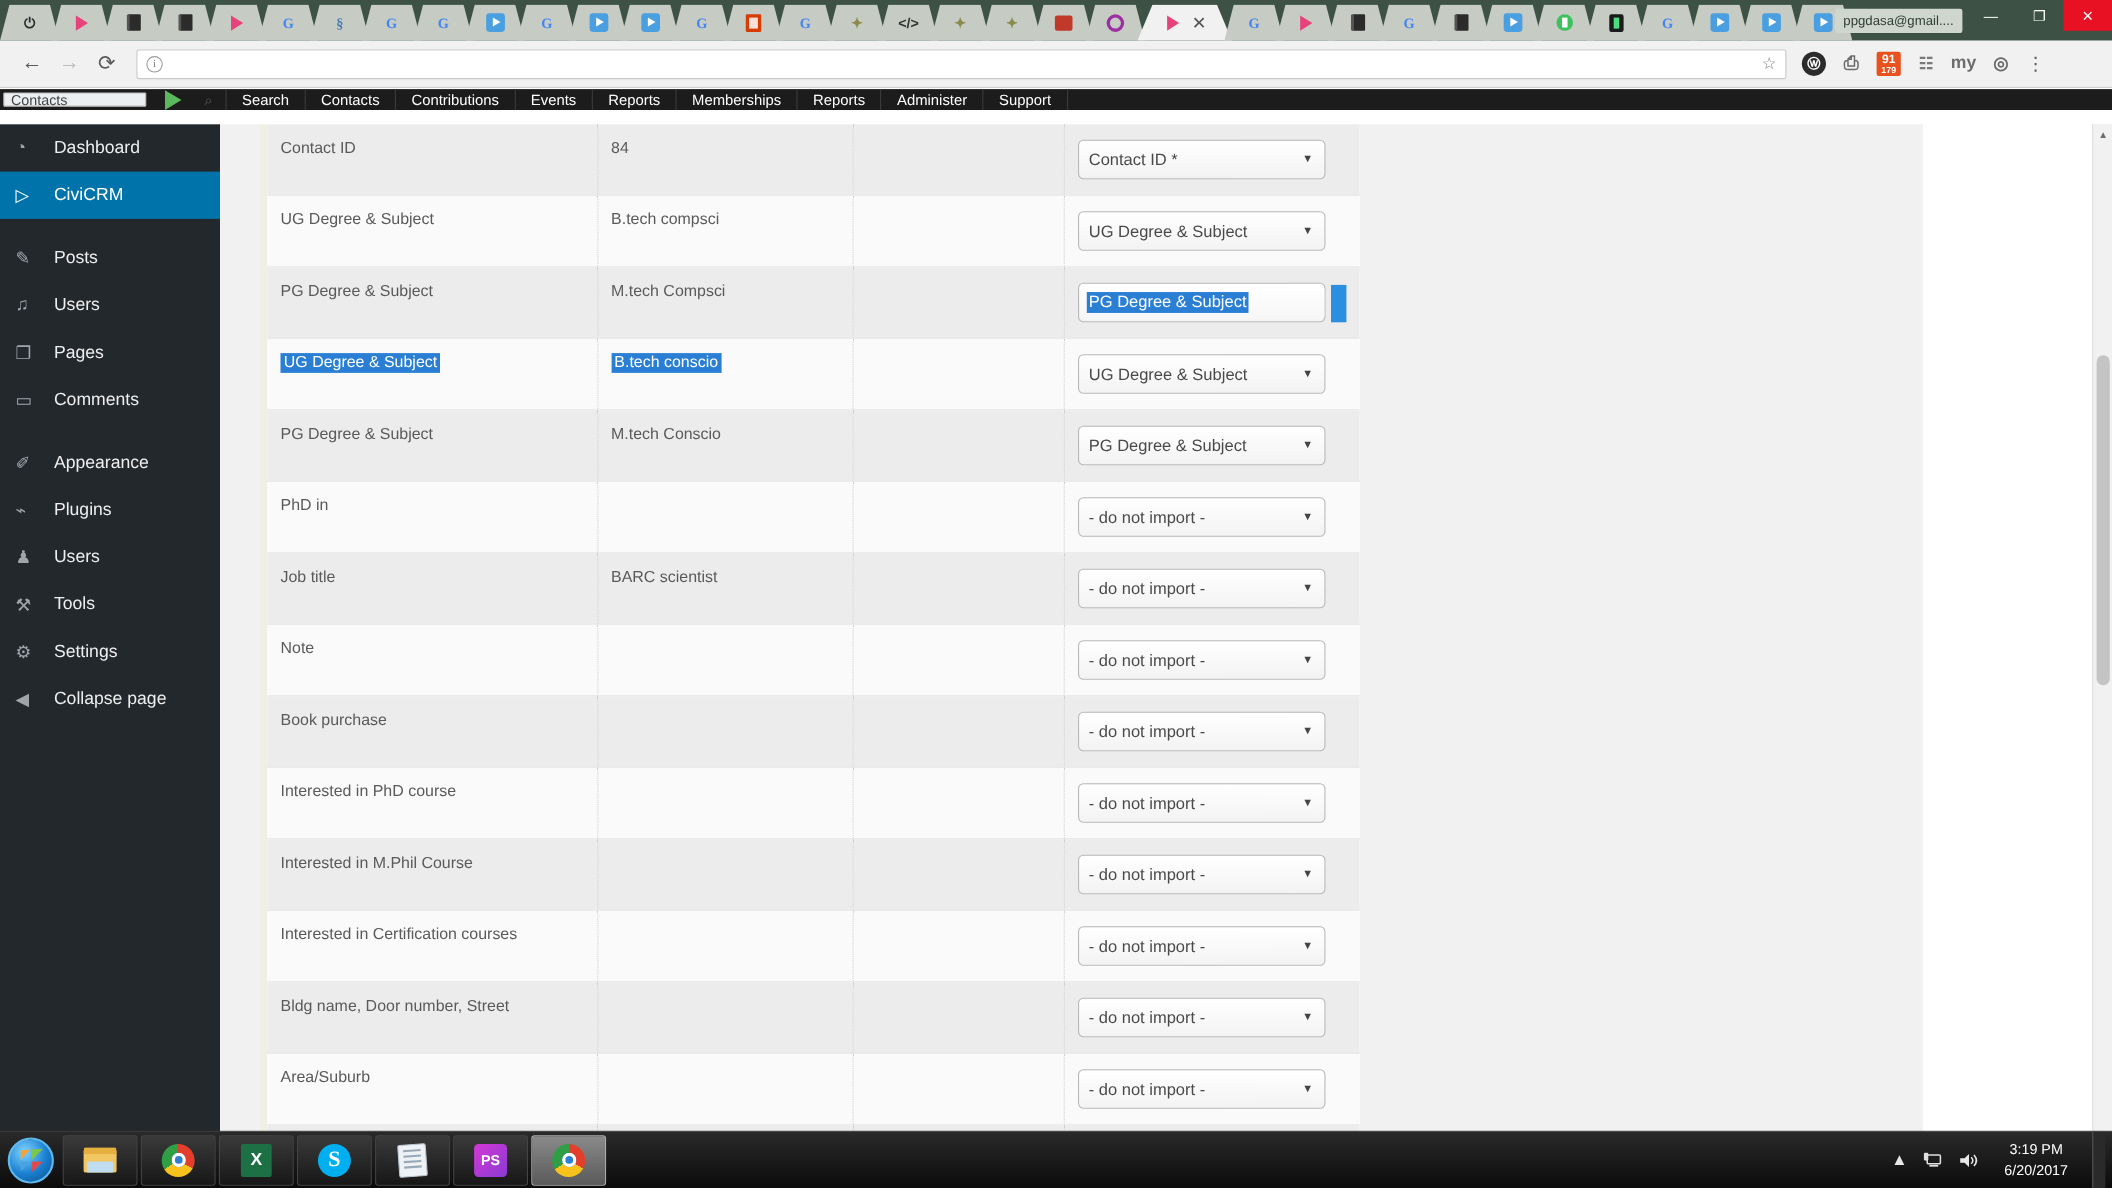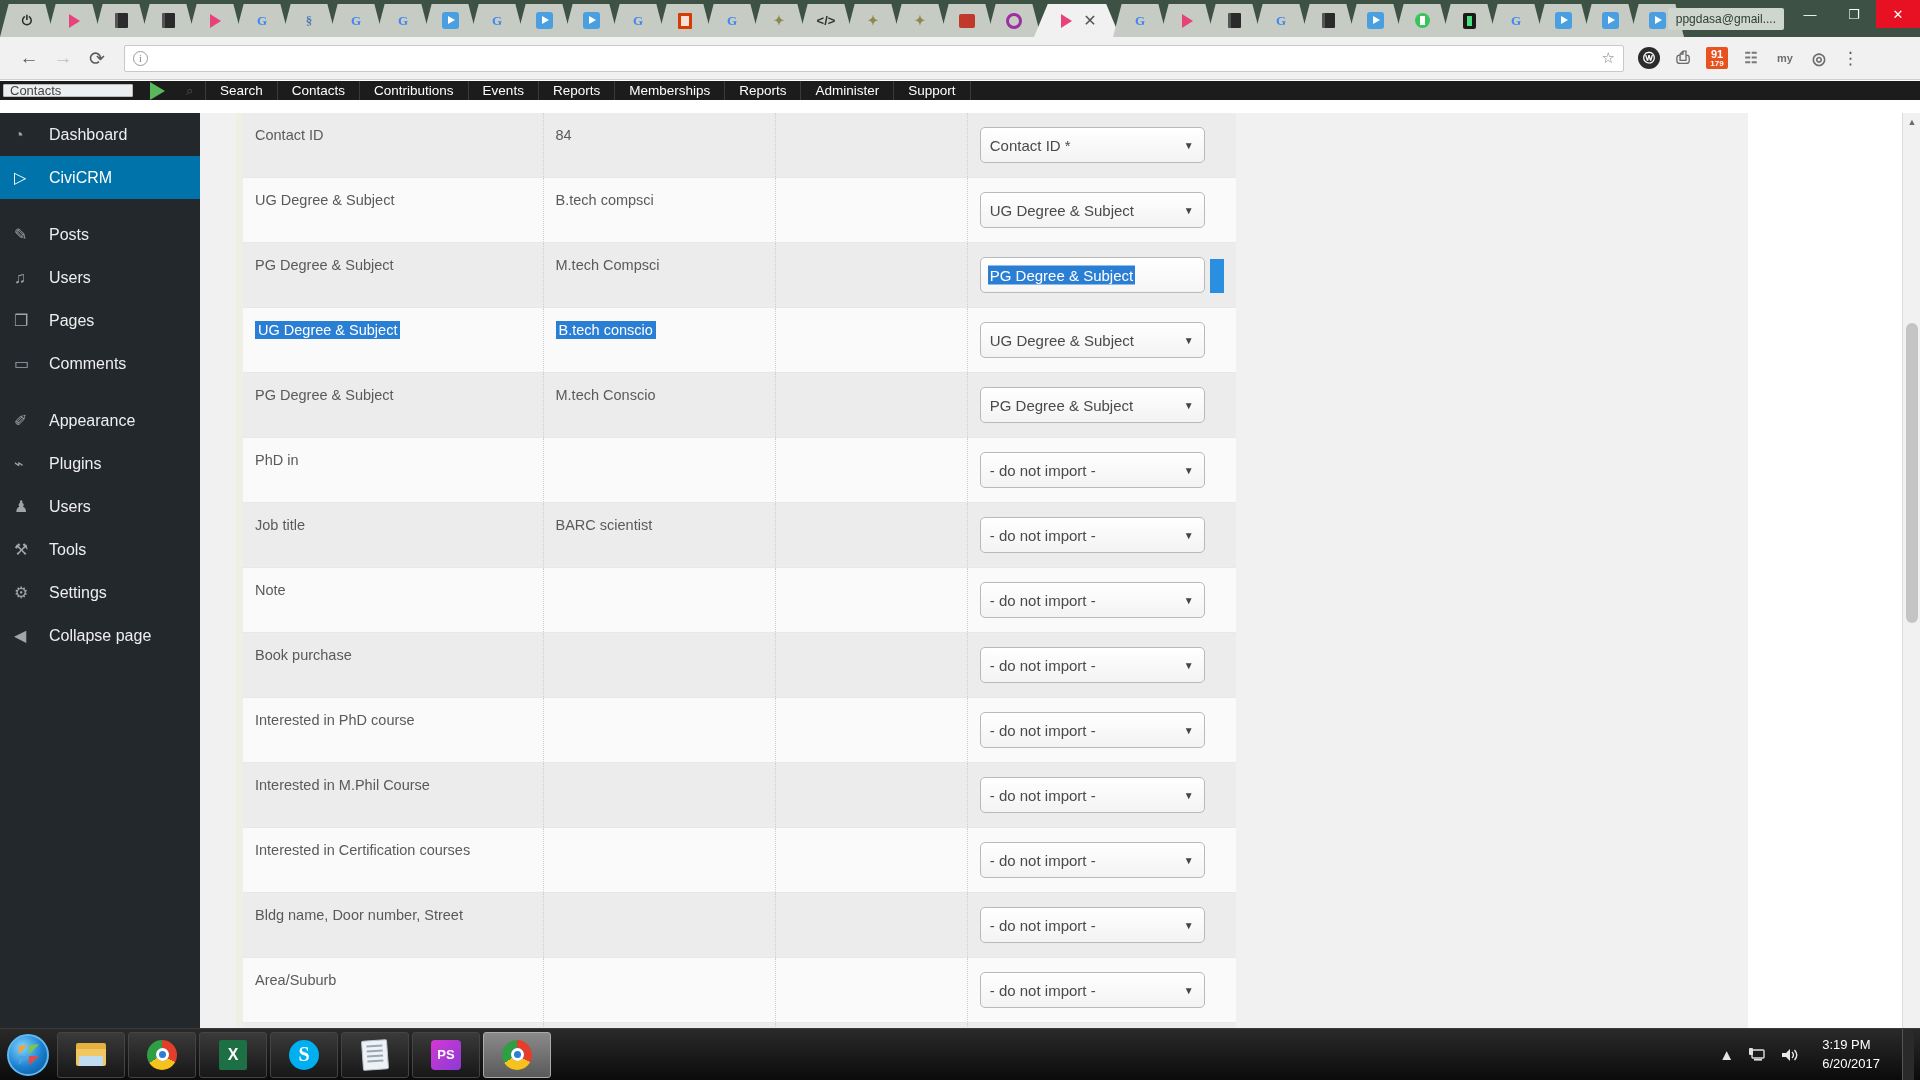--- a/index.html
+++ b/index.html
@@ -101,21 +101,21 @@
   .urltext b { color:#2b2b2b; font-weight:normal; }
   .star { margin-left:auto; color:#7b7b7b; font-size:15px; padding-left:8px;}
   .ext-icons { display:flex; align-items:center; gap:12px; margin-left:14px; }
   .exti { width:22px;height:22px;display:flex;align-items:center;justify-content:center;
           font-size:13px; font-weight:bold; color:#fff; border-radius:3px;}
   .exti.w { background:#2b2b2b; color:#fff; border-radius:50%; font-size:12px;}
   .exti.printer { background:transparent; color:#6d6d6d; font-size:17px;}
   .exti.badge { background:#e8521f; color:#fff; font-size:11px; border-radius:2px;
                 flex-direction:column; line-height:1; }
   .exti.grid { background:transparent; color:#7a7a7a; font-size:15px;}
-  .exti.my { background:transparent; color:#6d6d6d; font-size:11px;}
+  .exti.my { background:transparent; color:#6d6d6d; font-size:16px;}
   .exti.circle2 { background:transparent; color:#6d6d6d; font-size:16px;}
   .kebab { color:#5a5a5a; font-size:17px; margin-left:12px; letter-spacing:0; }
 
   
   .civinav {
     position:absolute; top:81px; left:0; width:1920px; height:19px;
     background:#1c1c1c; display:flex; align-items:stretch;
   }
   .civi-search {
     width:130px; background:#eceff1; border:1px solid #bbb; margin:3px 6px 3px 3px;
@@ -284,21 +284,21 @@
   .ic-ps { width:30px;height:30px;background:#b a; position:relative;
      display:flex;align-items:center;justify-content:center;
      background:linear-gradient(135deg,#d438d4,#8a3ad4); border-radius:4px;
      color:#fff;font-size:13px;font-weight:bold;font-family:"Liberation Sans",sans-serif;}
   .tray {
     margin-left:auto; display:flex; align-items:center; height:52px;
     padding-right:6px; gap:14px;
   }
   .tray-ic { color:#e7e7e7; font-size:15px; display:flex; align-items:center; }
   .clock {
-    color:#fff; font-size:13px; line-height:1.45;
+    color:#fff; font-size:13px; text-align:center; line-height:1.45;
     font-family:"Liberation Sans",sans-serif; padding:0 8px;
   }
   .showdesk { width:12px; height:52px; background:#2a2a2a; border-left:1px solid #555; }
 </style>
 </head>
 <body>
 
 <div id="root">
 
   <div class="tabstrip">

